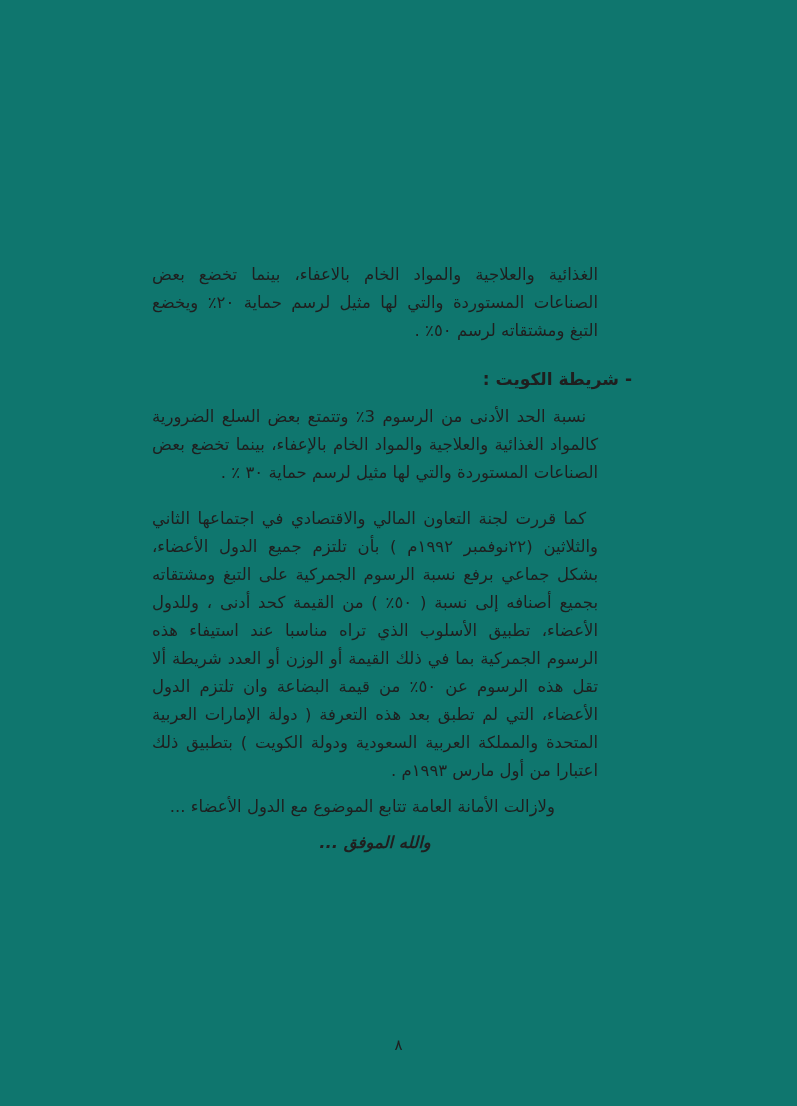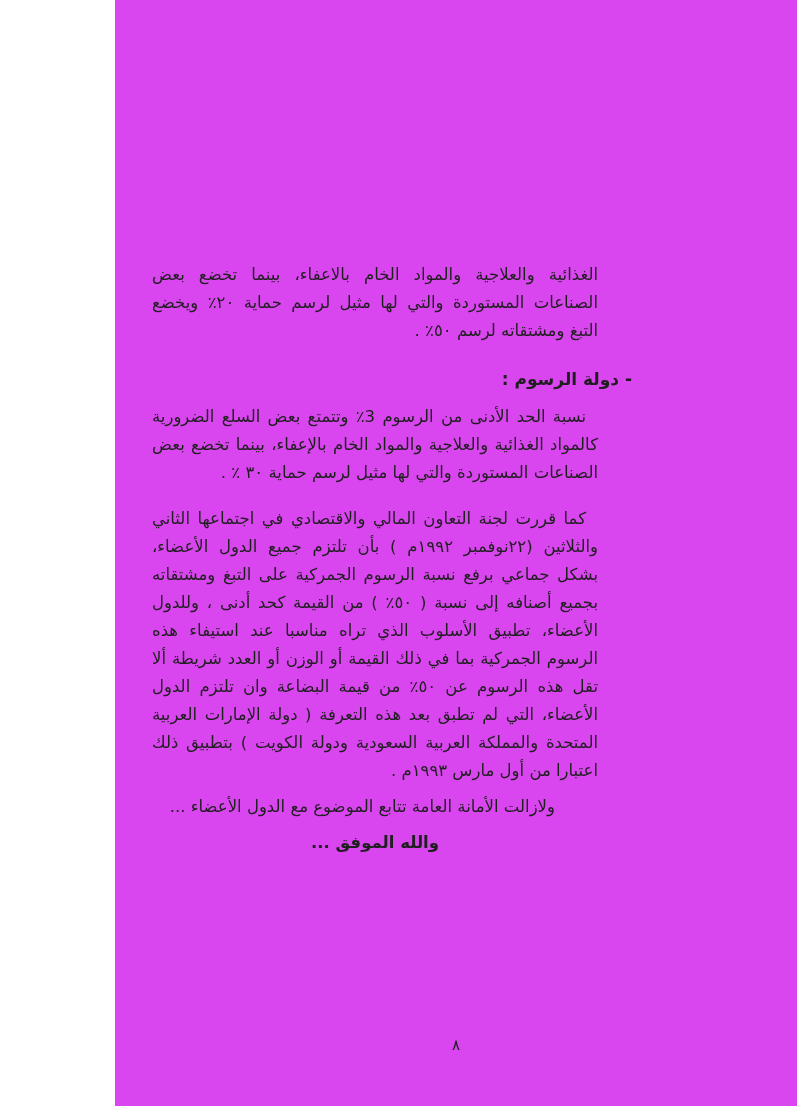--- a/index.html
+++ b/index.html
@@ -2,23 +2,23 @@
 <html lang="ar" dir="rtl"><head>
 <meta charset="utf-8">
 <style>
   html, body {
     margin: 0;
     padding: 0;
     background: #ffffff;
   }
   .page {
     position: relative;
-    width: 682px;
+    width: 797px;
     height: 1106px;
-    background: #d946ef;
+    background: #0f766e;
     overflow: hidden;
     font-family: "DejaVu Sans", sans-serif;
   }
   .content {
     position: absolute;
     top: 261px;
     right: 199px;
     width: 446px;
     direction: rtl;
     color: #1f1f1f;
@@ -46,40 +46,41 @@
     margin: 8px;
     text-align: right;
     text-indent: 35px;
     line-height: 28px;
   }
   .closing-center {
     margin: 5px 0 0 0;
     text-align: center;
     font-weight: bold;
     line-height: 28px;
+    font-style: italic;
   }
   .page-number {
     position: absolute;
     top: 1036px;
     left: 0;
     width: 100%;
     text-align: center;
     color: #1f1f1f;
     font-size: 15px;
     font-family: "DejaVu Sans", sans-serif;
   }
 </style>
 </head>
 <body>
 
 <div class="page">
   <div class="content">
     <p class="para p1">الغذائية والعلاجية والمواد الخام بالاعفاء، بينما تخضع بعض الصناعات المستوردة والتي لها مثيل لرسم حماية ٢٠٪ ويخضع التبغ ومشتقاته لرسم ٥٠٪ .</p>
 
-    <h3 class="heading">- دولة الرسوم :</h3>
+    <h3 class="heading">- شريطة الكويت :</h3>
 
     <p class="para indent p2">نسبة الحد الأدنى من الرسوم 3٪ وتتمتع بعض السلع الضرورية كالمواد الغذائية والعلاجية والمواد الخام بالإعفاء، بينما تخضع بعض الصناعات المستوردة والتي لها مثيل لرسم حماية ٣٠ ٪ .</p>
 
     <p class="para indent p3">كما قررت لجنة التعاون المالي والاقتصادي في اجتماعها الثاني والثلاثين (٢٢نوفمبر ١٩٩٢م ) بأن تلتزم جميع الدول الأعضاء، بشكل جماعي برفع نسبة الرسوم الجمركية على التبغ ومشتقاته بجميع أصنافه إلى نسبة ( ٥٠٪ ) من القيمة كحد أدنى ، وللدول الأعضاء، تطبيق الأسلوب الذي تراه مناسبا عند استيفاء هذه الرسوم الجمركية بما في ذلك القيمة أو الوزن أو العدد شريطة ألا تقل هذه الرسوم عن ٥٠٪ من قيمة البضاعة وان تلتزم الدول الأعضاء، التي لم تطبق بعد هذه التعرفة ( دولة الإمارات العربية المتحدة والمملكة العربية السعودية ودولة الكويت ) بتطبيق ذلك اعتبارا من أول مارس ١٩٩٣م .</p>
 
     <p class="closing-line">ولازالت الأمانة العامة تتابع الموضوع مع الدول الأعضاء ...</p>
 
     <p class="closing-center">والله الموفق ...</p>
   </div>
 

